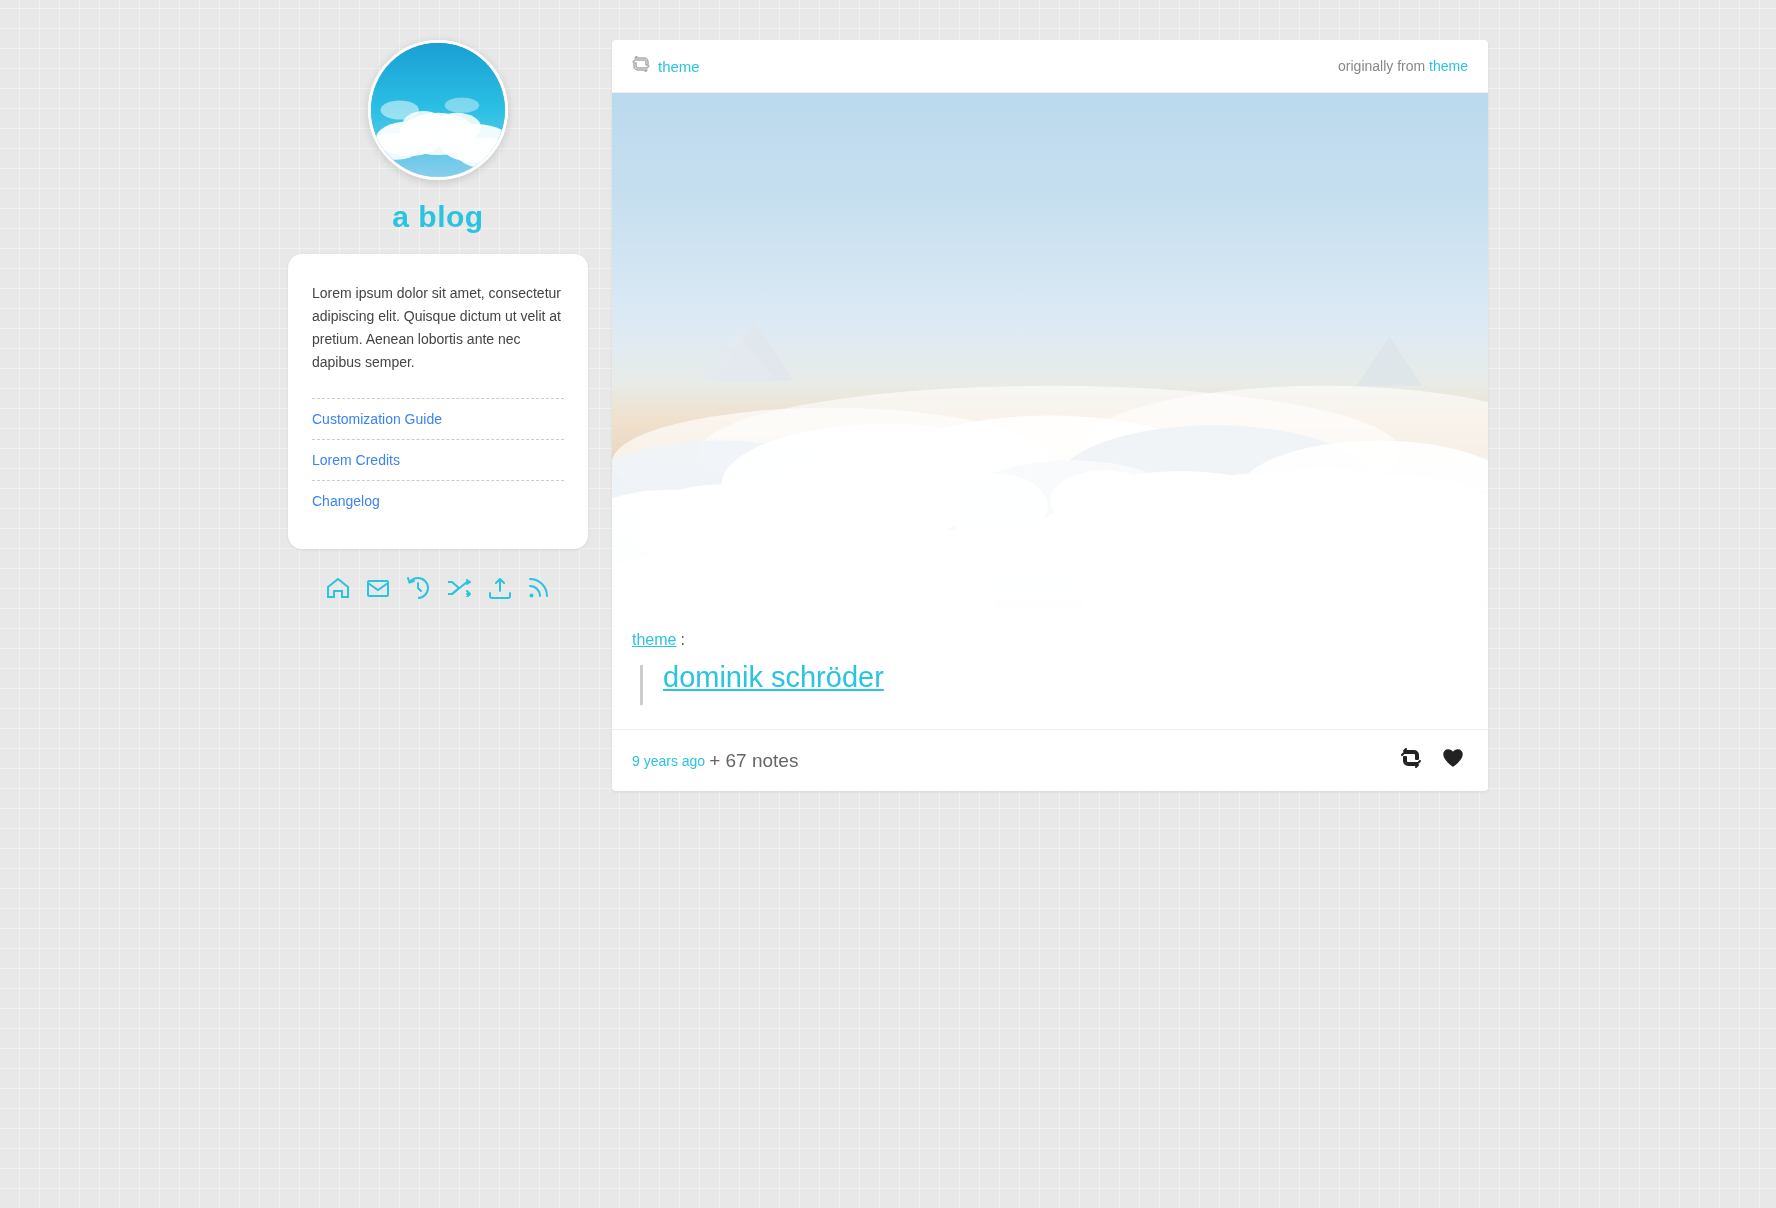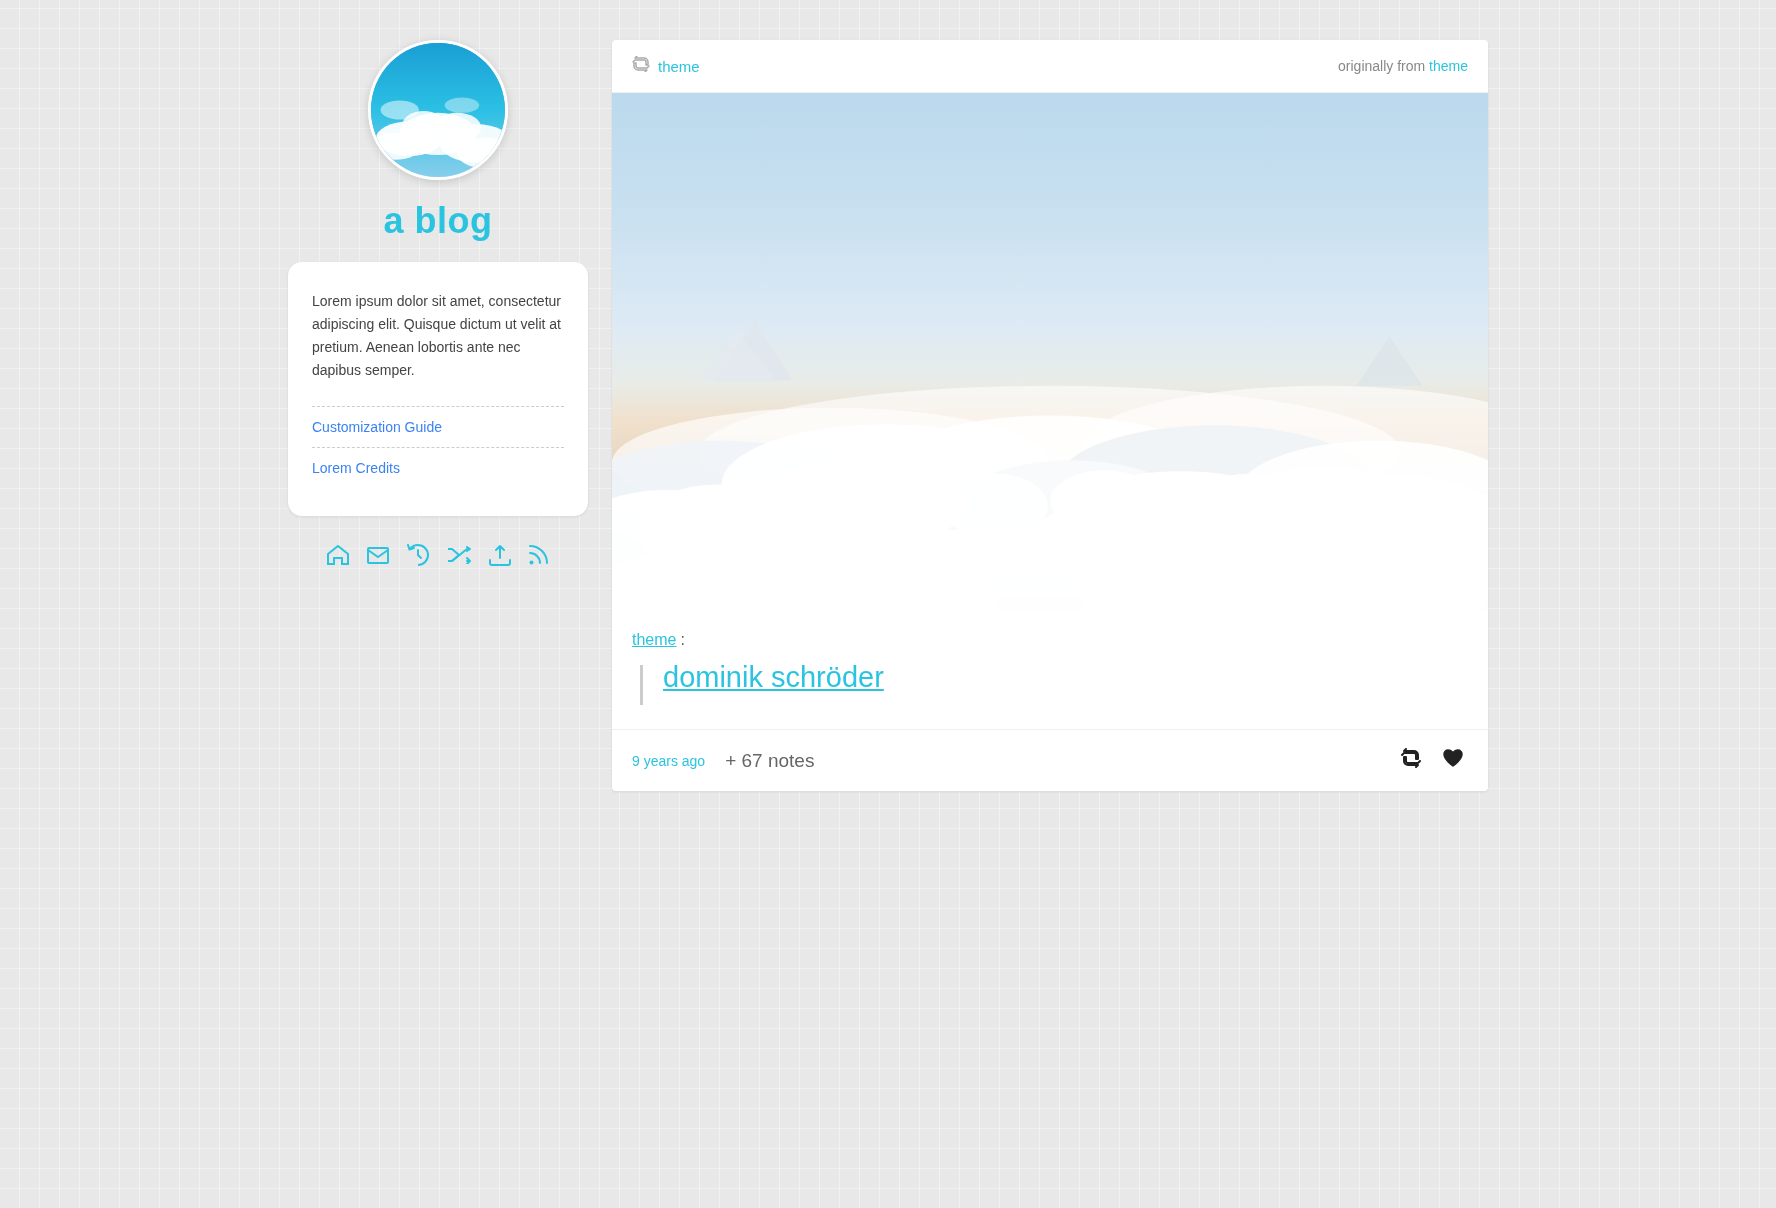--- a/index.html
+++ b/index.html
@@ -56,21 +56,21 @@
 
     .avatar-img {
       width: 100%;
       height: 100%;
       background: linear-gradient(160deg, #1a9fd4 0%, #2bc0e4 40%, #87ceeb 70%, #fff 100%);
       position: relative;
       overflow: hidden;
     }
 
     .blog-title {
-      font-size: 36px;
+      font-size: 30px;
       font-weight: bold;
       color: #2bc4e0;
       letter-spacing: 0.5px;
     }
 
     .sidebar-card {
       background: #fff;
       border-radius: 14px;
       padding: 28px 24px;
       width: 100%;
@@ -230,21 +230,21 @@
       justify-content: space-between;
       align-items: center;
       padding: 14px 20px;
       border-top: 1px solid #f0f0f0;
       margin-top: 8px;
     }
 
     .post-footer-left {
       display: flex;
       align-items: center;
-      gap: 20px;
+      gap: 4px;
       font-size: 14px;
       color: #2bc4e0;
     }
 
     .notes-text {
       color: #666;
       font-size: 19px;
     }
 
     .post-footer-right {
@@ -307,20 +307,21 @@
     </div>
 
     <h1 class="blog-title">a blog</h1>
 
     <div class="sidebar-card">
 
       <p class="sidebar-bio">Lorem ipsum dolor sit amet, consectetur adipiscing elit. Quisque dictum ut velit at pretium. Aenean lobortis ante nec dapibus semper.</p>
 
       <a class="sidebar-link" href="#">Customization Guide</a>
       <a class="sidebar-link" href="#">Lorem Credits</a>
+      <a class="sidebar-link" href="#">Changelog</a>
 
     </div>
 
     <div class="sidebar-icons">
       <a class="sidebar-icon" href="#">
         <svg width="22" height="20" viewBox="0 0 22 20" fill="none" xmlns="http://www.w3.org/2000/svg">
           <path d="M1 9L11 1L21 9V19H15V13H7V19H1V9Z" stroke="#2bc4e0" stroke-width="2" fill="none"></path>
         </svg>
       </a>
       <a class="sidebar-icon" href="#">

